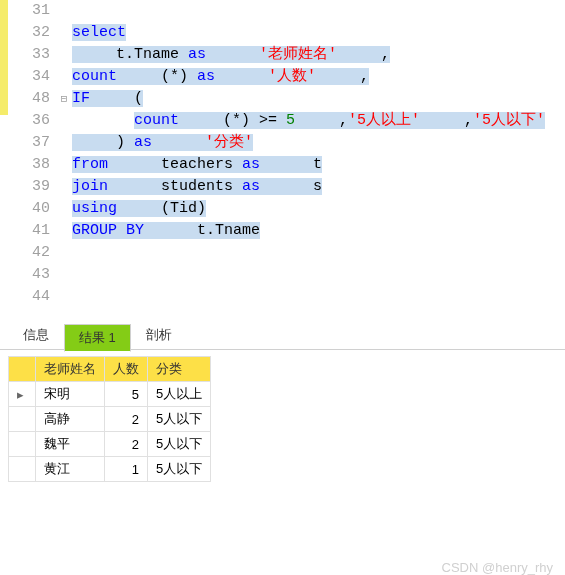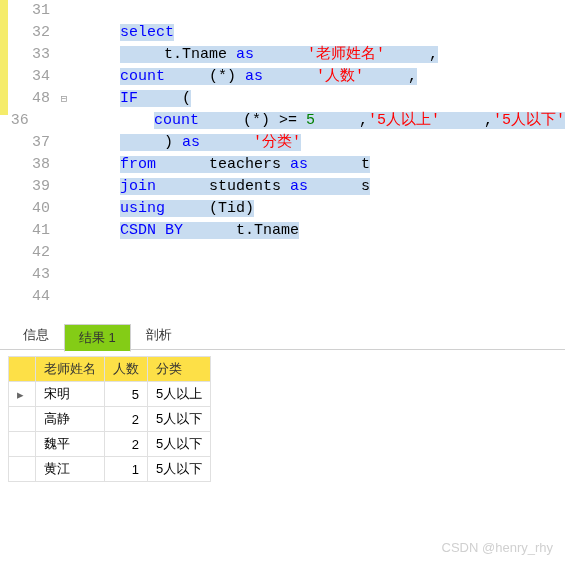--- a/index.html
+++ b/index.html
@@ -42,21 +42,20 @@
     .fold-column {
       width: 16px;
       text-align: center;
       color: #a0a0a0;
       font-size: 11px;
       user-select: none;
     }
     .code-content {
       flex: 1;
       white-space: pre;
-      margin-left: 48px;
     }
     .sel {
       background: #c8dcf0;
     }
     .kw-blue { color: #0000ff; }
     .num-green { color: #008000; }
     .str-red { color: #ff0000; }
     .plain { color: #000; padding-left: 44px; }
     
     .tabs {
@@ -99,21 +98,21 @@
       text-align: right;
     }
     .row-indicator {
       width: 10px;
       padding: 0 2px;
       color: #666;
       border-right: 1px solid #e0e0e0;
     }
     .watermark {
       position: absolute;
-      bottom: 20px;
+      bottom: 0;
       right: 12px;
       color: #d0d0d0;
       font-size: 13px;
     }
   </style>
 </head>
 <body>
 
 <div class="editor-area">
   <div class="yellow-bar"></div>
@@ -164,21 +163,21 @@
         <div class="code-content"><span class="kw-blue sel">join</span><span class="plain sel"> students </span><span class="kw-blue sel">as</span><span class="plain sel"> s</span></div>
       </div>
       <div class="code-line">
         <div class="line-number">40</div>
         <div class="fold-column"></div>
         <div class="code-content"><span class="kw-blue sel">using</span><span class="plain sel">(Tid)</span></div>
       </div>
       <div class="code-line">
         <div class="line-number">41</div>
         <div class="fold-column"></div>
-        <div class="code-content"><span class="kw-blue sel">CSDN BY</span><span class="plain sel"> t.Tname</span></div>
+        <div class="code-content"><span class="kw-blue sel">GROUP BY</span><span class="plain sel"> t.Tname</span></div>
       </div>
       <div class="code-line">
         <div class="line-number">42</div>
         <div class="fold-column"></div>
         <div class="code-content"></div>
       </div>
       <div class="code-line">
         <div class="line-number">43</div>
         <div class="fold-column"></div>
         <div class="code-content"></div>

